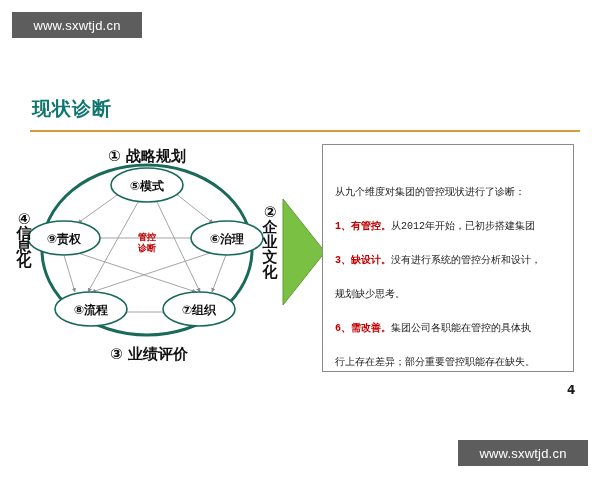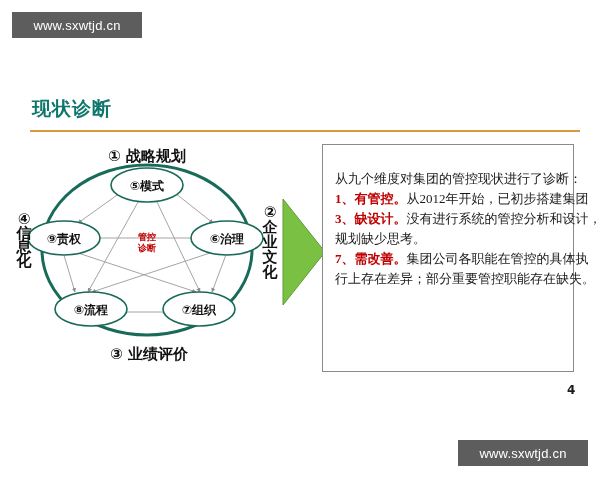--- a/index.html
+++ b/index.html
@@ -125,25 +125,26 @@
     left: 322px;
     top: 144px;
     width: 252px;
     height: 228px;
     border: 1px solid #8a8a8a;
     background: #ffffff;
     box-sizing: border-box;
     padding: 24px 10px 10px 12px;
   }
   .tb-line {
-    font-size: 13px;
+    font-size: 10px;
     line-height: 20px;
     color: #1a1a1a;
-    font-family: Liberation Serif, serif;
+    font-family: Liberation Mono, monospace;
     white-space: nowrap;
+    margin-top: 14px;
   }
   .tb-line .lead {
     color: #c00000;
     font-weight: bold;
   }
 
   .page-number {
     position: absolute;
     left: 567px;
     top: 383px;
@@ -244,21 +245,21 @@
   </div>
 
   <div class="textbox">
     <div class="tb-line">从九个维度对集团的管控现状进行了诊断：</div>
 
     <div class="tb-line"><span class="lead">1、有管控。</span><span>从2012年开始，已初步搭建集团</span></div>
 
     <div class="tb-line"><span class="lead">3、缺设计。</span><span>没有进行系统的管控分析和设计，</span></div>
     <div class="tb-line">规划缺少思考。</div>
 
-    <div class="tb-line"><span class="lead">7、需改善。</span><span>集团公司各职能在管控的具体执</span></div>
+    <div class="tb-line"><span class="lead">6、需改善。</span><span>集团公司各职能在管控的具体执</span></div>
     <div class="tb-line">行上存在差异；部分重要管控职能存在缺失。</div>
   </div>
 
   <div class="page-number">4</div>
 
   <div class="watermark watermark-bottom">www.sxwtjd.cn</div>
 
 </div>
 
 </body></html>

